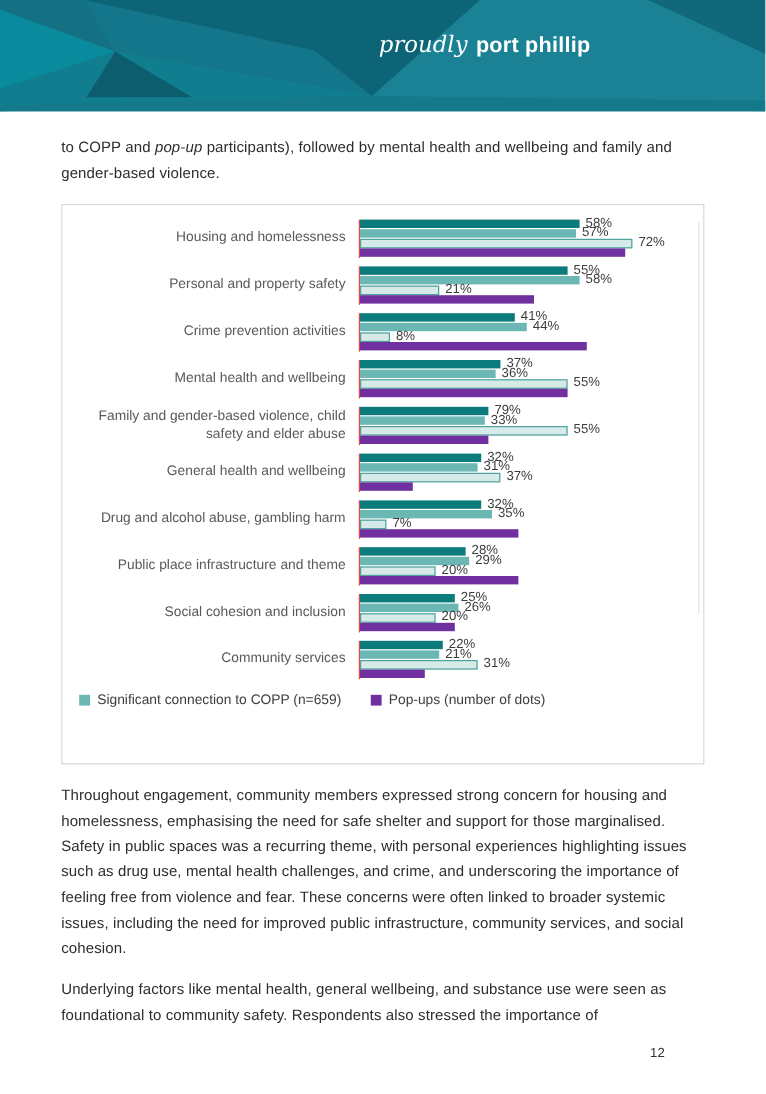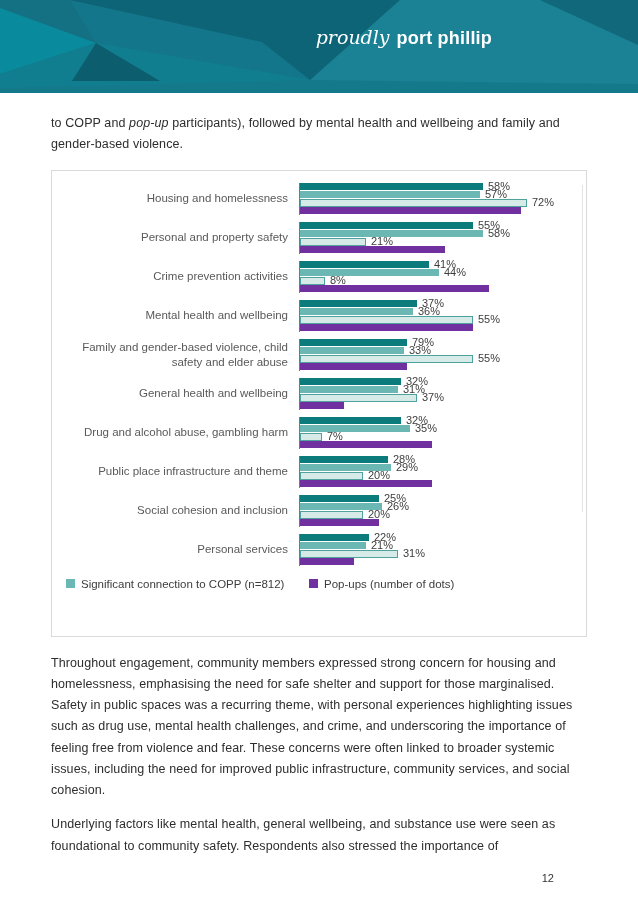--- a/index.html
+++ b/index.html
@@ -283,21 +283,21 @@
               <div class="bar-line">
                 <div class="bar bordered" style="width: 63px; background: rgb(214, 234, 232); border: 1px solid rgb(79, 162, 157);"></div>
                 <span class="bar-value">20%</span>
               </div>
               <div class="bar-line">
                 <div class="bar" style="width: 79px; background: rgb(112, 48, 160);"></div>
               </div>
             </div>
           </div>
           <div class="chart-row">
-            <div class="cat-label">Personal services</div>
+            <div class="cat-label">Community services</div>
             <div class="bars">
               <div class="bar-line">
                 <div class="bar" style="width: 69px; background: rgb(11, 123, 123);"></div>
                 <span class="bar-value">22%</span>
               </div>
               <div class="bar-line">
                 <div class="bar" style="width: 66px; background: rgb(107, 183, 179);"></div>
                 <span class="bar-value">21%</span>
               </div>
               <div class="bar-line">
@@ -306,21 +306,21 @@
               </div>
               <div class="bar-line">
                 <div class="bar" style="width: 54px; background: rgb(112, 48, 160);"></div>
               </div>
             </div>
           </div>
         </div>
       <div class="chart-legend">
           <div class="legend-item">
             <span class="legend-marker" style="background: rgb(107, 183, 179);"></span>
-            <span>Significant connection to COPP (n=812)</span>
+            <span>Significant connection to COPP (n=659)</span>
           </div>
           <div class="legend-item">
             <span class="legend-marker" style="background: rgb(112, 48, 160);"></span>
             <span>Pop-ups (number of dots)</span>
           </div>
         </div>
     </div>
 
 
     <p class="para first-para">Throughout engagement, community members expressed strong concern for housing and homelessness, emphasising the need for safe shelter and support for those marginalised. Safety in public spaces was a recurring theme, with personal experiences highlighting issues such as drug use, mental health challenges, and crime, and underscoring the importance of feeling free from violence and fear. These concerns were often linked to broader systemic issues, including the need for improved public infrastructure, community services, and social cohesion.</p>

